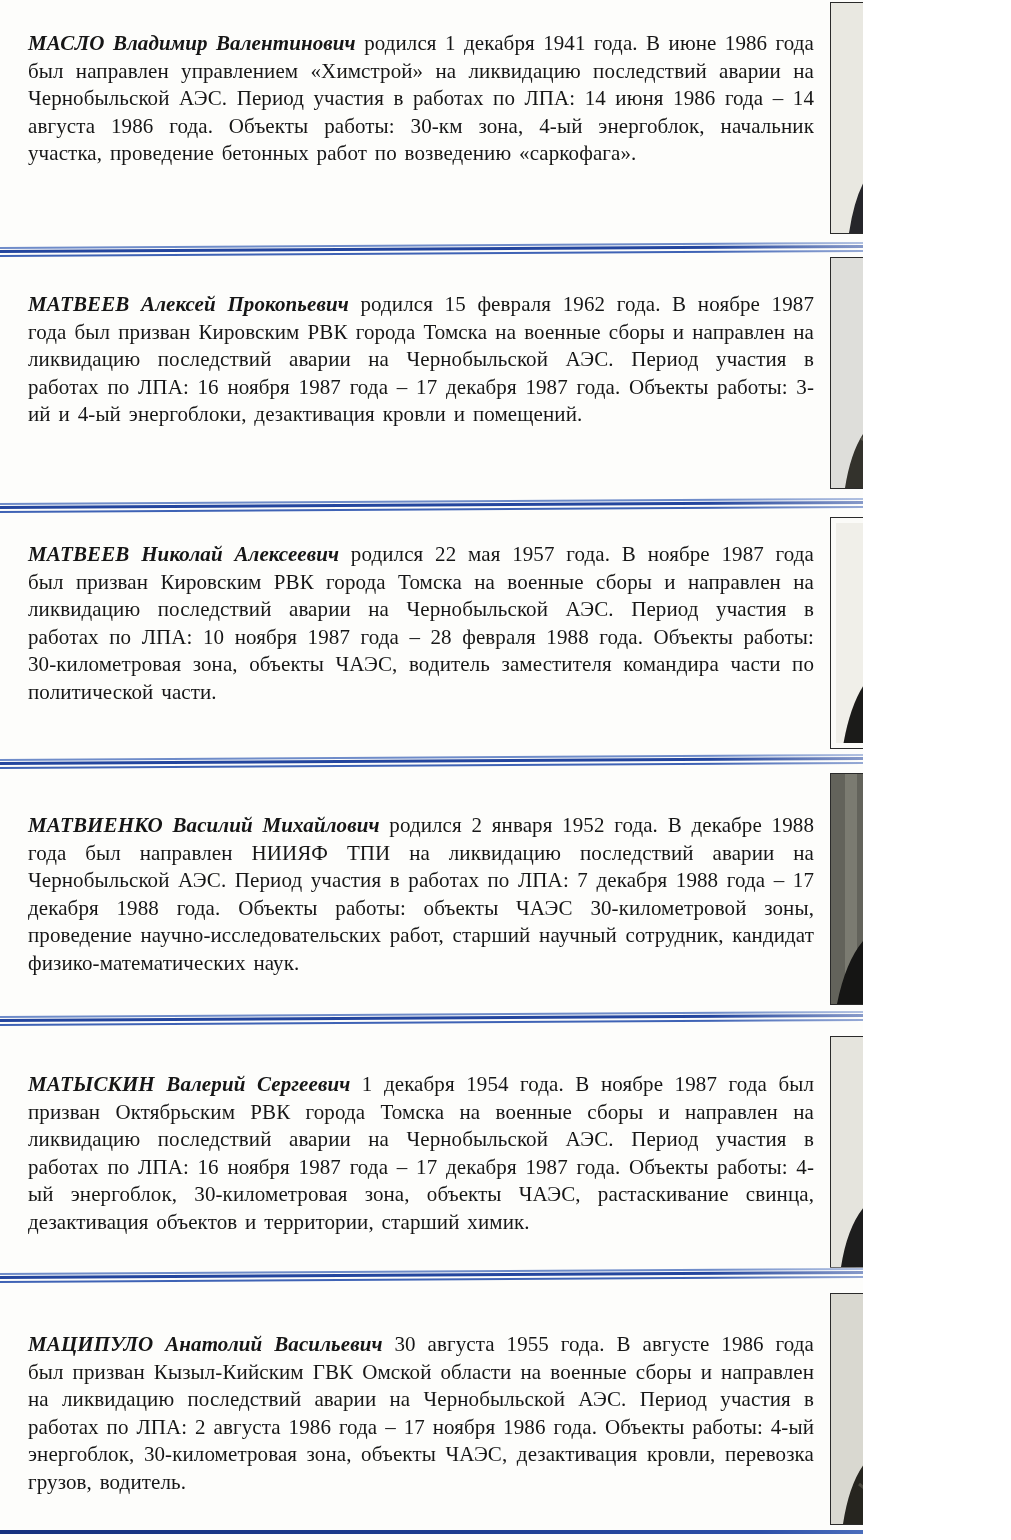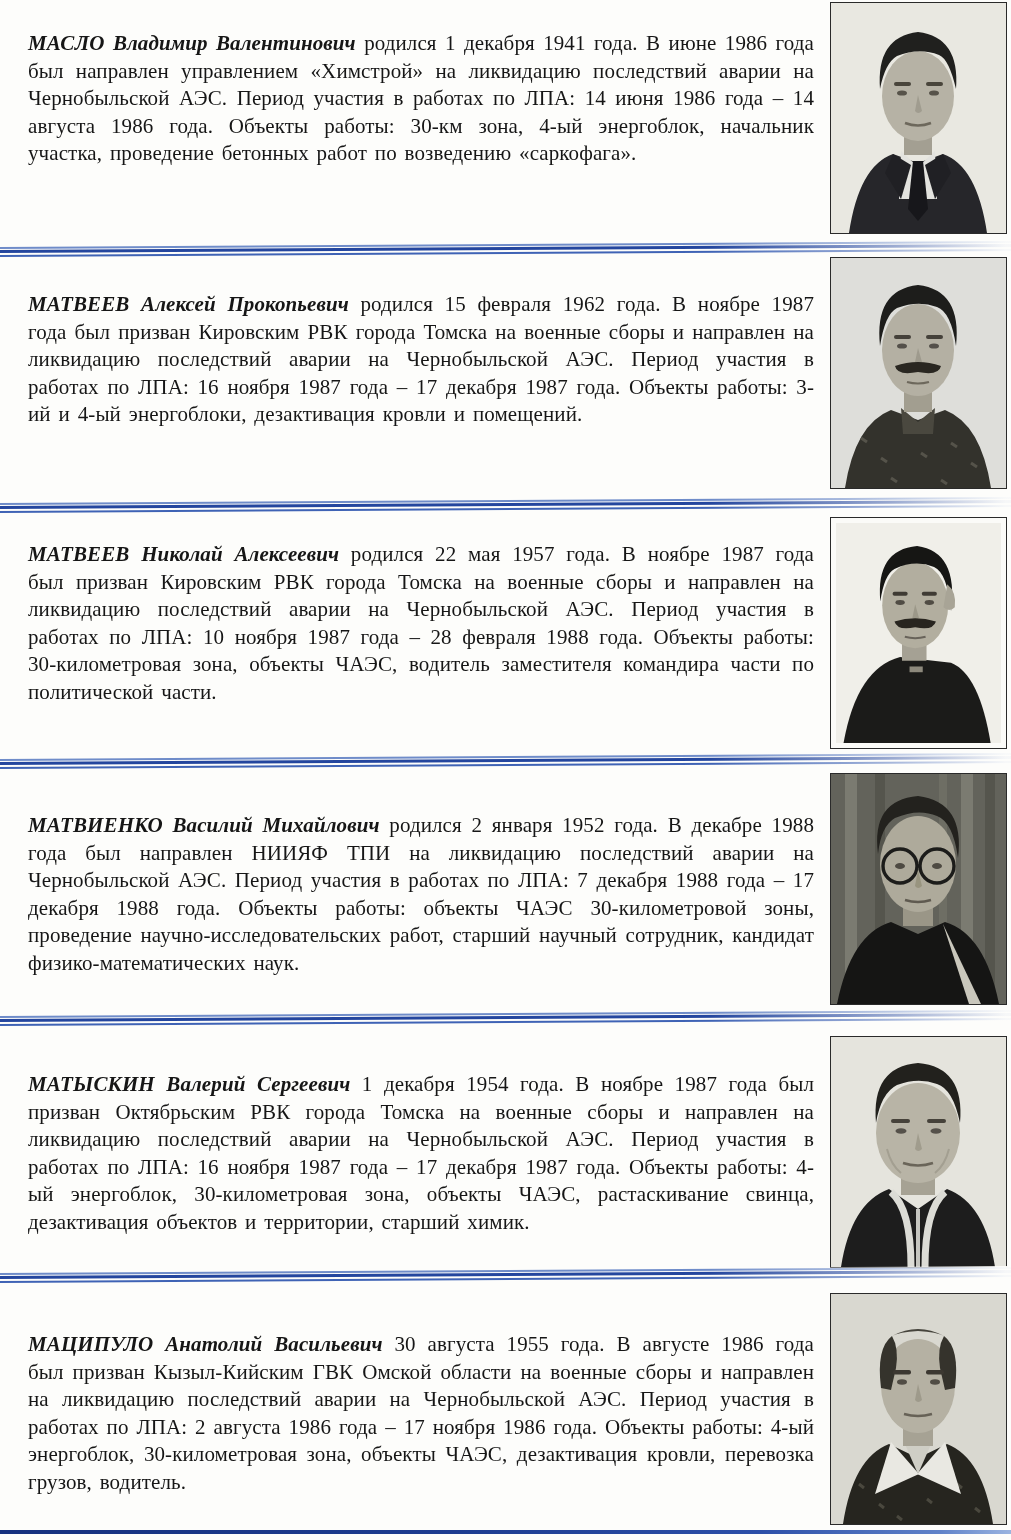--- a/index.html
+++ b/index.html
@@ -1,16 +1,16 @@
 <!DOCTYPE html>
 <html><head>
 <meta charset="utf-8">
 <style>
   html,body{margin:0;padding:0;background:#ffffff;}
-  #page{position:relative;width:1011px;height:1540px;background:#fdfdfb;overflow:hidden;
+  #page{position:relative;width:863px;height:1540px;background:#fdfdfb;overflow:hidden;
         font-family:"Liberation Serif", serif;color:#161616;}
   .txt{position:absolute;left:28px;width:786px;margin:0;
        font-size:21px;line-height:27.5px;text-align:justify;letter-spacing:0.1px;word-spacing:2.5px;}
   .nm{font-weight:bold;font-style:italic;}
   .photo{position:absolute;left:830px;width:175px;height:230px;margin:0;
          border:1px solid #2a2a2a;background:#e9e8e1;}
   .photo.inset{width:165px;height:220px;padding:5px;background:#fbfbf8;}
   .photo svg{display:block;width:100%;height:100%;}
   .divider{position:absolute;left:-4px;width:1020px;height:12px;transform:rotate(-0.33deg);}
   .divider .l1{position:absolute;top:0;left:0;right:0;height:2px;background:#6f8cc9;}

